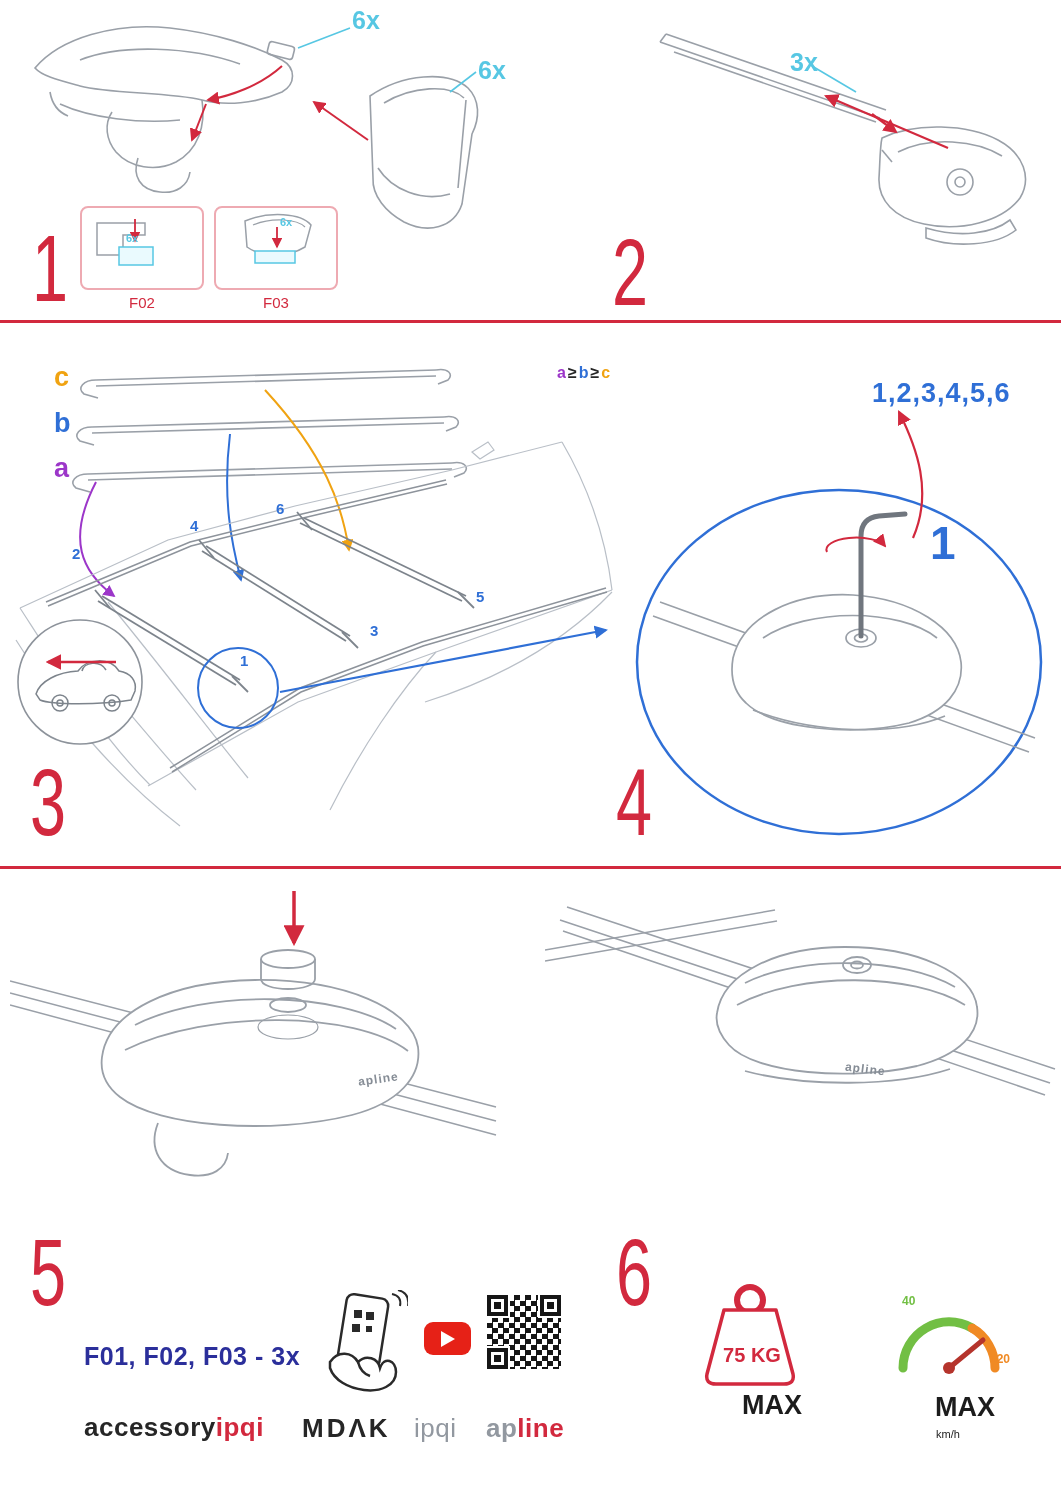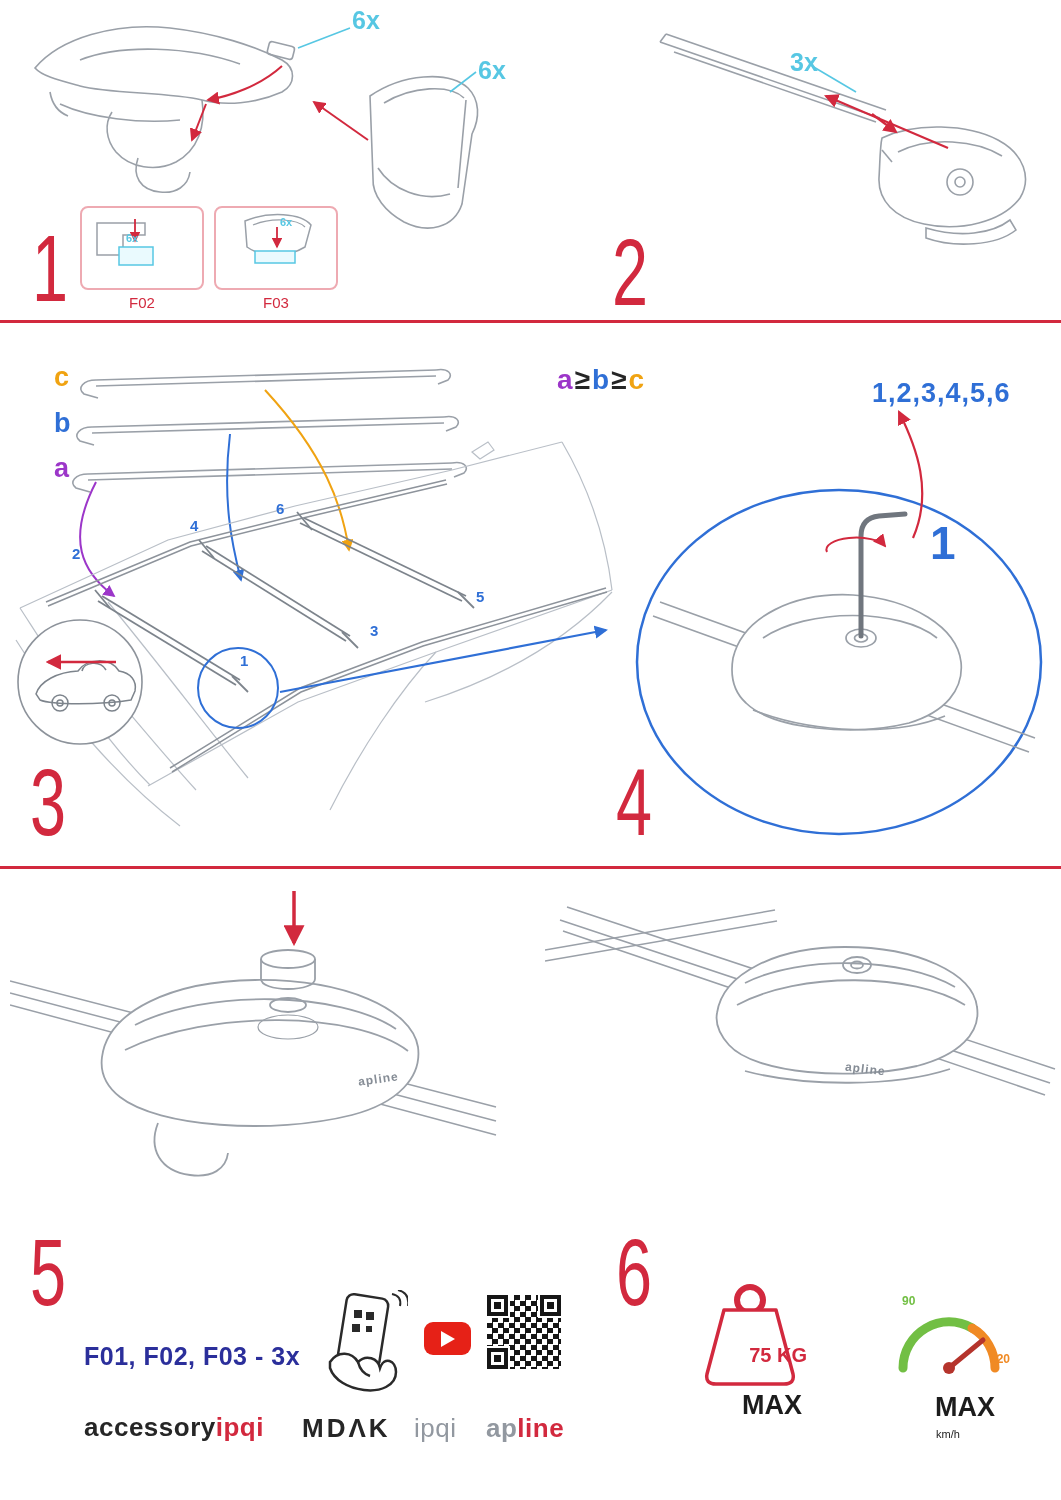--- a/index.html
+++ b/index.html
@@ -8,30 +8,30 @@
   .page{position:relative;width:1061px;height:1500px;background:#fff;overflow:hidden}
   .abs{position:absolute}
   svg.abs{display:block}
   .divider{position:absolute;left:0;width:1061px;height:3px;background:#d2293e}
   .stepnum{position:absolute;color:#d2293e;font-size:90px;font-weight:400;line-height:.9;
            transform:scale(.72,1.06);transform-origin:left top;letter-spacing:-2px}
   .qty{position:absolute;color:#57c7e3;font-size:25px;font-weight:600}
   .qty-sm{position:absolute;color:#57c7e3;font-size:11px;font-weight:700}
   .pos{position:absolute;color:#2f6fd6;font-size:15px;font-weight:700}
   .barlabel{position:absolute;font-size:27px;font-weight:700}
-  .formula{position:absolute;font-size:28px;font-weight:700}
+  .formula{position:absolute;font-size:16px;font-weight:700}
   .formula span{margin:0 1px}
   .partbox{position:absolute;border:2px solid #eeaab2;border-radius:8px;background:#fff}
   .partlabel{position:absolute;color:#d2293e;font-size:15px;font-weight:500;text-align:center}
   .seq{position:absolute;color:#2f6fd6;font-size:27px;font-weight:700;letter-spacing:1px}
   .bignum-blue{position:absolute;color:#2f6fd6;font-size:46px;font-weight:700}
   .kit{position:absolute;color:#2b2f9b;font-size:25px;font-weight:700;letter-spacing:.5px}
   .footlogo{position:absolute;color:#868d96;font-size:12px;font-weight:700;letter-spacing:1px}
   .maxlabel{position:absolute;color:#1c1c1c;font-size:27px;font-weight:700;text-align:right}
-  .kg{position:absolute;color:#d2293e;font-size:20px;font-weight:700;text-align:right}
+  .kg{position:absolute;color:#d2293e;font-size:20px;font-weight:700;text-align:center}
   .speed-lo{position:absolute;color:#72bf44;font-size:12px;font-weight:700}
   .speed-hi{position:absolute;color:#f08a24;font-size:12px;font-weight:700}
   .speed-unit{position:absolute;color:#1c1c1c;font-size:11px;font-weight:400;text-align:center}
   .brand{position:absolute;font-size:26px;font-weight:700;letter-spacing:.5px;white-space:nowrap}
   .ink{color:#262626}.red{color:#d2293e}.gray{color:#9298a0}
   .yt{position:absolute;background:#e62117;border-radius:9px;display:flex;align-items:center;justify-content:center}
   .yt-tri{width:0;height:0;border-left:14px solid #fff;border-top:8px solid transparent;border-bottom:8px solid transparent}
   .qr{position:absolute;background:repeating-conic-gradient(#161616 0% 25%,#ffffff 0% 50%);
       background-size:11px 11px;outline:3px solid #fff}
   .qr-f{position:absolute;width:21px;height:21px;border:4px solid #161616;background:#fff;box-shadow:0 0 0 2px #fff}
@@ -364,21 +364,21 @@
   </svg>
   <div class="kg" style="left:697px;top:1344px;width:110px">75 KG</div>
   <div class="maxlabel" style="left:702px;top:1390px;width:100px">MAX</div>
 
   <svg class="abs" style="left:885px;top:1288px;width:128px;height:105px" viewBox="0 0 128 105">
     <path d="M18,80 A46,46 0 0 1 87,40" stroke="#72bf44" stroke-width="9" fill="none" stroke-linecap="round"></path>
     <path d="M87,40 A46,46 0 0 1 110,80" stroke="#f08a24" stroke-width="9" fill="none" stroke-linecap="round"></path>
     <line x1="64" y1="80" x2="98" y2="52" stroke="#b5342c" stroke-width="5" stroke-linecap="round"></line>
     <circle cx="64" cy="80" r="6" fill="#b5342c"></circle>
   </svg>
-  <div class="speed-lo" style="left:902px;top:1294px">90</div>
+  <div class="speed-lo" style="left:902px;top:1294px">40</div>
   <div class="speed-hi" style="left:990px;top:1352px">120</div>
   <div class="speed-unit" style="left:925px;top:1428px;width:46px">km/h</div>
   <div class="maxlabel" style="left:900px;top:1392px;width:95px">MAX</div>
 
   <div class="brand" style="left:84px;top:1412px"><span class="ink">accessory</span><span class="red">ipqi</span></div>
   <div class="brand ink" style="left:302px;top:1413px;letter-spacing:3px">MDΛK</div>
   <div class="brand gray" style="left:414px;top:1413px;font-weight:400">ipqi</div>
   <div class="brand" style="left:486px;top:1413px"><span class="gray">ap</span><span class="red">line</span></div>
 
 </div>

